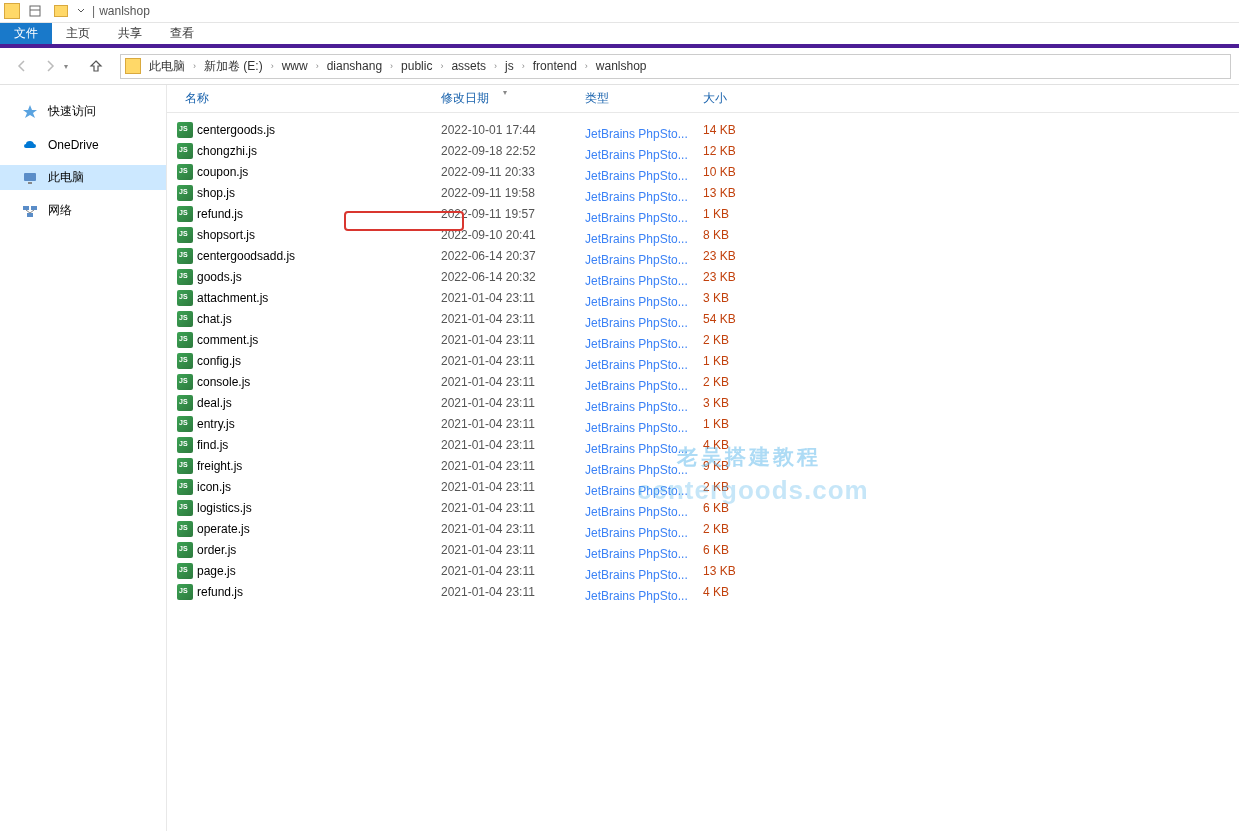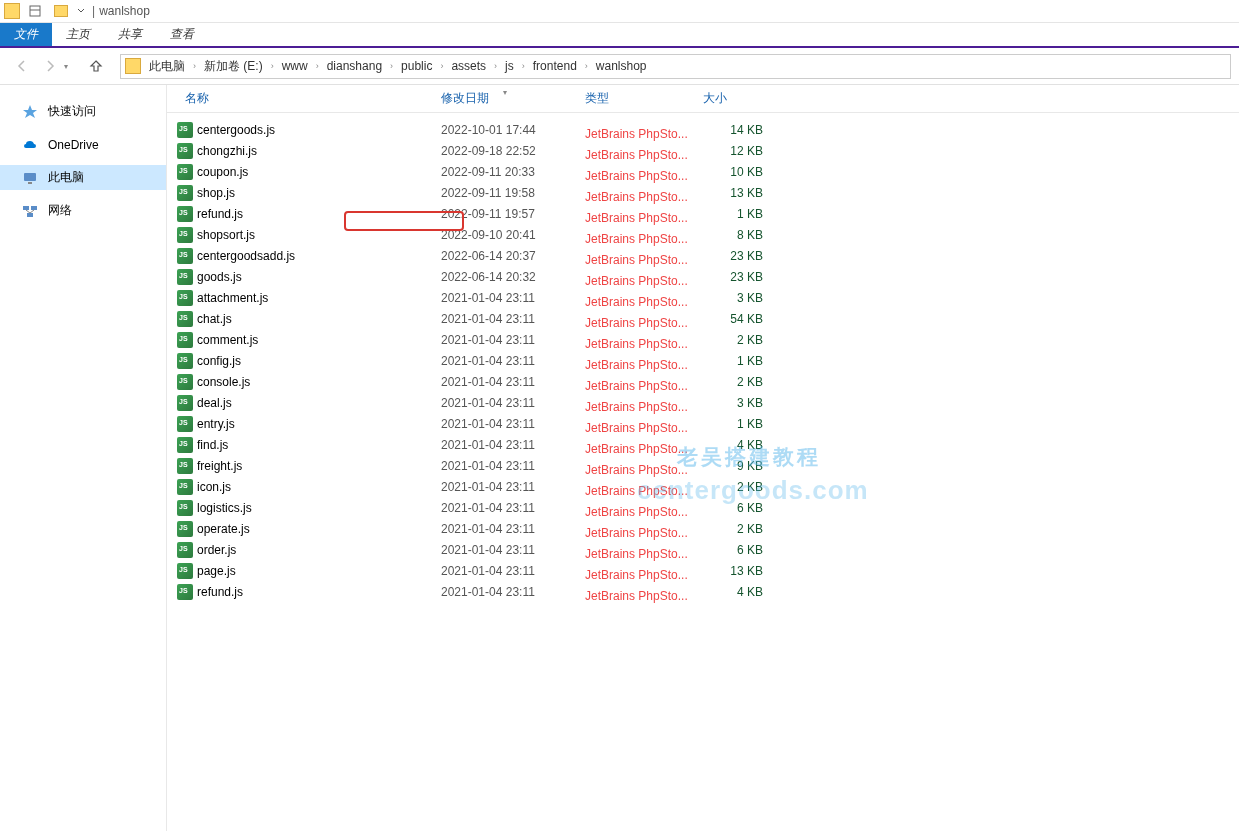--- a/index.html
+++ b/index.html
@@ -5,21 +5,21 @@
     * { margin: 0; padding: 0; box-sizing: border-box; }
     body { font-family: "Microsoft YaHei", "Segoe UI", sans-serif; font-size: 12px; color: #000; background: #fff; width: 1239px; height: 831px; overflow: hidden; }
     
     .titlebar { height: 23px; background: #fff; display: flex; align-items: center; padding: 0 4px; border-bottom: 1px solid #e5e5e5; }
     .titlebar-icon { width: 16px; height: 16px; background: #ffd868; border: 1px solid #d9a93e; margin-right: 2px; }
     .qat-btn { width: 24px; height: 20px; display: flex; align-items: center; justify-content: center; margin: 0 1px; }
     .qat-dropdown { width: 14px; height: 20px; display: flex; align-items: center; justify-content: center; }
     .title-sep { margin: 0 4px; color: #666; }
     .title-text { color: #555; }
     
-    .ribbon { height: 25px; background: #fff; display: flex; align-items: stretch; border-bottom: 2px solid #4c1d95; font-style: italic; }
+    .ribbon { height: 25px; background: #fff; display: flex; align-items: stretch; border-bottom: 4px solid #4c1d95; }
     .ribbon-tab { padding: 4px 14px; display: flex; align-items: center; color: #333; cursor: pointer; }
     .ribbon-tab.active { background: #1979ca; color: #fff; }
     
     .navbar { height: 37px; background: #fff; display: flex; align-items: center; padding: 0 8px; border-bottom: 1px solid #e1e1e1; }
     .nav-btn { width: 28px; height: 28px; display: flex; align-items: center; justify-content: center; color: #bbb; cursor: pointer; }
     .nav-dropdown { width: 12px; color: #888; font-size: 8px; }
     .nav-up { width: 28px; height: 28px; display: flex; align-items: center; justify-content: center; color: #555; margin-left: 6px; }
     .address-bar { flex: 1; height: 25px; border: 1px solid #ccc; margin-left: 10px; display: flex; align-items: center; padding: 0 4px; background: #fff; }
     .addr-icon { width: 16px; height: 16px; background: #ffd868; border: 1px solid #d9a93e; margin-right: 6px; }
     .breadcrumb { display: flex; align-items: center; }
@@ -42,22 +42,22 @@
     .col-size { width: 68px; text-align: left; }
     .sort-indicator { position: absolute; top: -2px; left: 50%; transform: translateX(-50%); font-size: 8px; color: #888; }
     
     .file-list { padding-top: 6px; padding-left: 10px; }
     .file-row { height: 21px; display: flex; align-items: center; cursor: pointer; }
     .file-row.highlighted { }
     .file-icon { width: 16px; height: 16px; margin-right: 4px; background: linear-gradient(135deg, #3ca254 0%, #2d7a3e 100%); border-radius: 2px; position: relative; }
     .file-icon::after { content: "JS"; position: absolute; font-size: 7px; color: #fff; font-weight: bold; top: 3px; left: 2px; }
     .file-name { width: 244px; padding-right: 8px; }
     .file-date { width: 144px; color: #555; }
-    .file-type { width: 118px; color: #ef4444; white-space: nowrap; overflow: hidden; text-overflow: ellipsis; margin-top: 8px; }
-    .file-size { width: 60px; text-align: right; color: #14532d; }
+    .file-type { width: 118px; color: #3b82f6; white-space: nowrap; overflow: hidden; text-overflow: ellipsis; margin-top: 8px; }
+    .file-size { width: 60px; text-align: left; color: #c2410c; }
     .highlight-box { border: 2px solid #d9362f; border-radius: 4px; padding: 1px 6px 1px 0; position: absolute; left: 177px; top: 126px; width: 120px; height: 20px; pointer-events: none; }
     
     .watermark { position: absolute; left: 510px; top: 358px; pointer-events: none; }
     .wm-line1 { font-size: 21px; font-weight: bold; color: rgba(92, 183, 235, 0.5); letter-spacing: 3px; }
     .wm-line2 { font-size: 26px; font-weight: bold; color: rgba(92, 183, 235, 0.35); letter-spacing: 1px; margin-top: 4px; margin-left: -40px; }
     
     svg { display: block; }
   </style>
 </head>
 <body>

